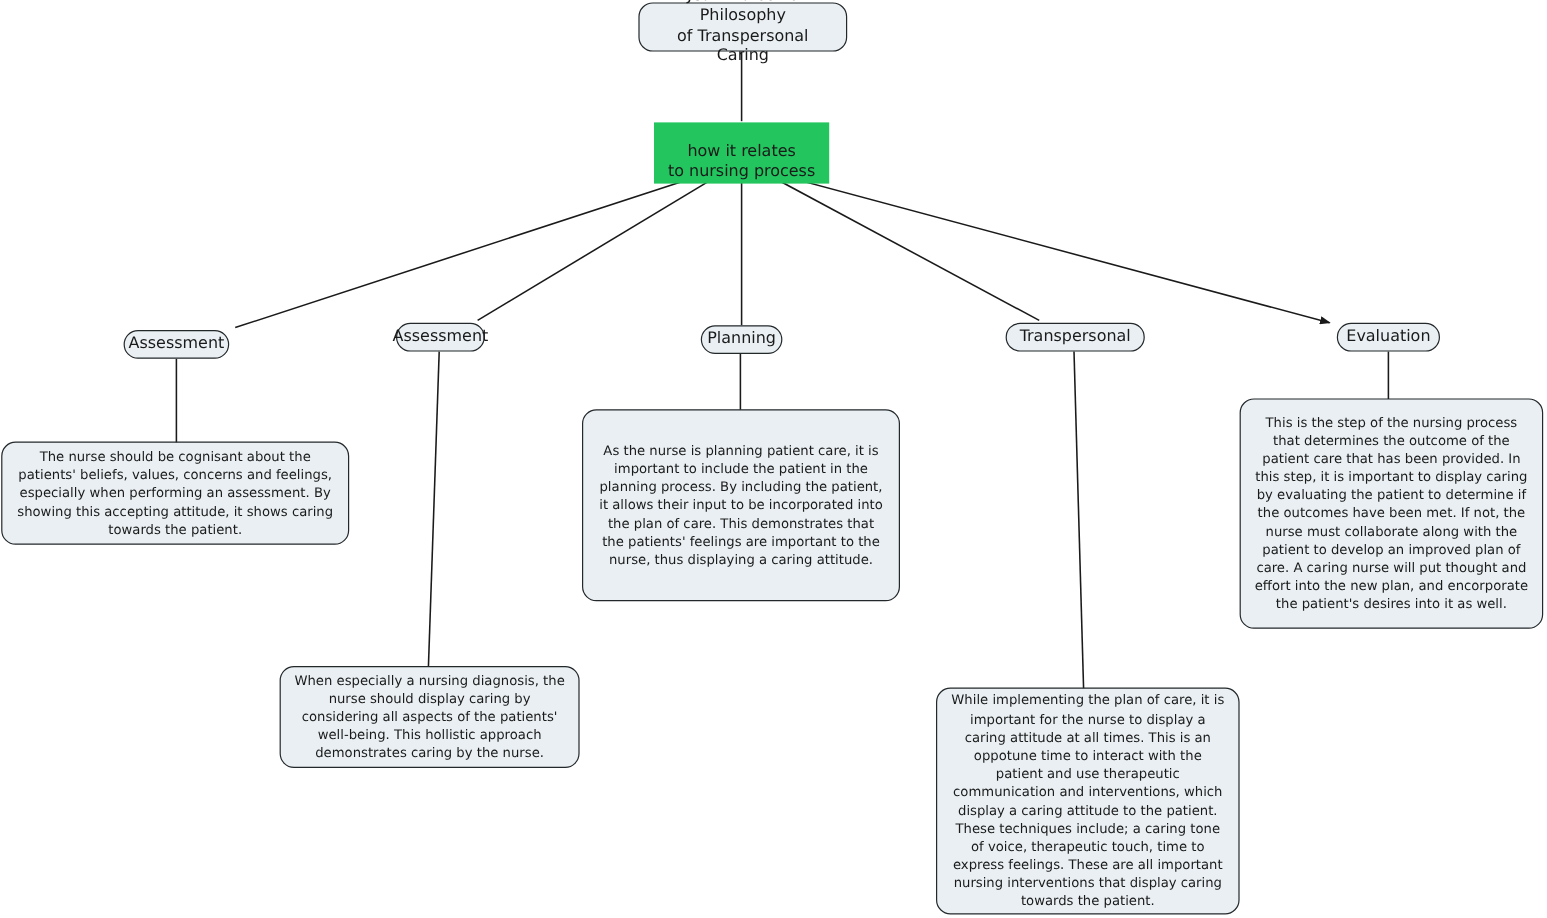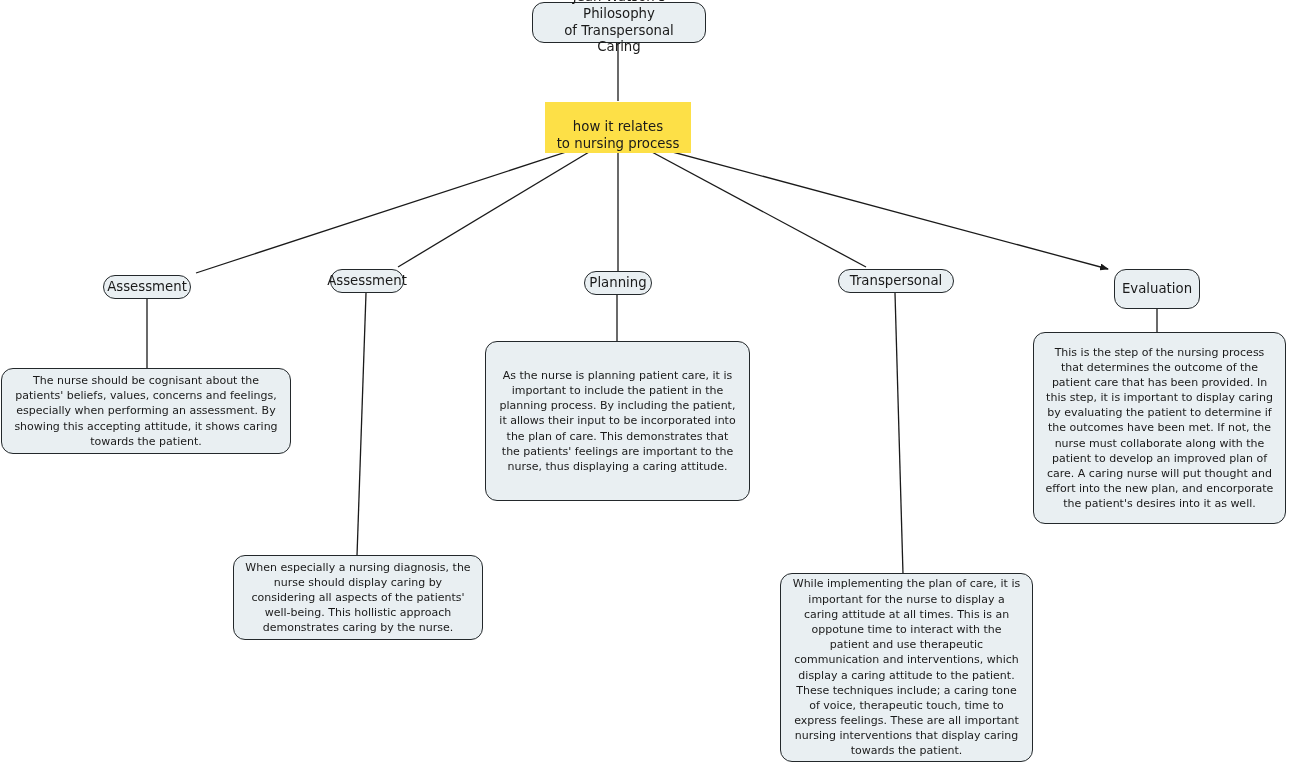--- a/index.html
+++ b/index.html
@@ -58,21 +58,21 @@
     border-radius: 12px;
     line-height: 1.38;
   }
   .edge-label {
     position: absolute;
     font-size: 13.3px;
     color: #1a1a1a;
     text-align: center;
     line-height: 1.27;
     white-space: pre-line;
-    background: #fde047;
+    background: #22c55e;
     z-index: 3;
   }
 </style>
 </head>
 <body>
 
 <div id="canvas">
 
   <svg id="edges" viewBox="0 0 1289 765" width="1289" height="765" xmlns="http://www.w3.org/2000/svg">
     <defs>
@@ -115,21 +115,21 @@
   </div>
 
   <div class="node node-step" style="left:584px; top:271px; width:68px; height:24px;">
     <span>Planning</span>
   </div>
 
   <div class="node node-step" style="left:838px; top:269px; width:116px; height:24px;">
     <span>Transpersonal</span>
   </div>
 
-  <div class="node node-step" style="left:1114px; top:269px; width:86px; height:40px;">
+  <div class="node node-step" style="left:1114px; top:269px; width:86px; height:24px;">
     <span>Evaluation</span>
   </div>
 
   <div class="node node-detail" style="left:1px; top:368px; width:290px; height:86px;">
     <span>The nurse should be cognisant about the patients' beliefs, values, concerns and feelings, especially when performing an assessment. By showing this accepting attitude, it shows caring towards the patient.</span>
   </div>
 
   <div class="node node-detail" style="left:233px; top:555px; width:250px; height:85px;">
     <span>When especially a nursing diagnosis, the nurse should display caring by considering all aspects of the patients' well-being. This hollistic approach demonstrates caring by the nurse.</span>
   </div>

